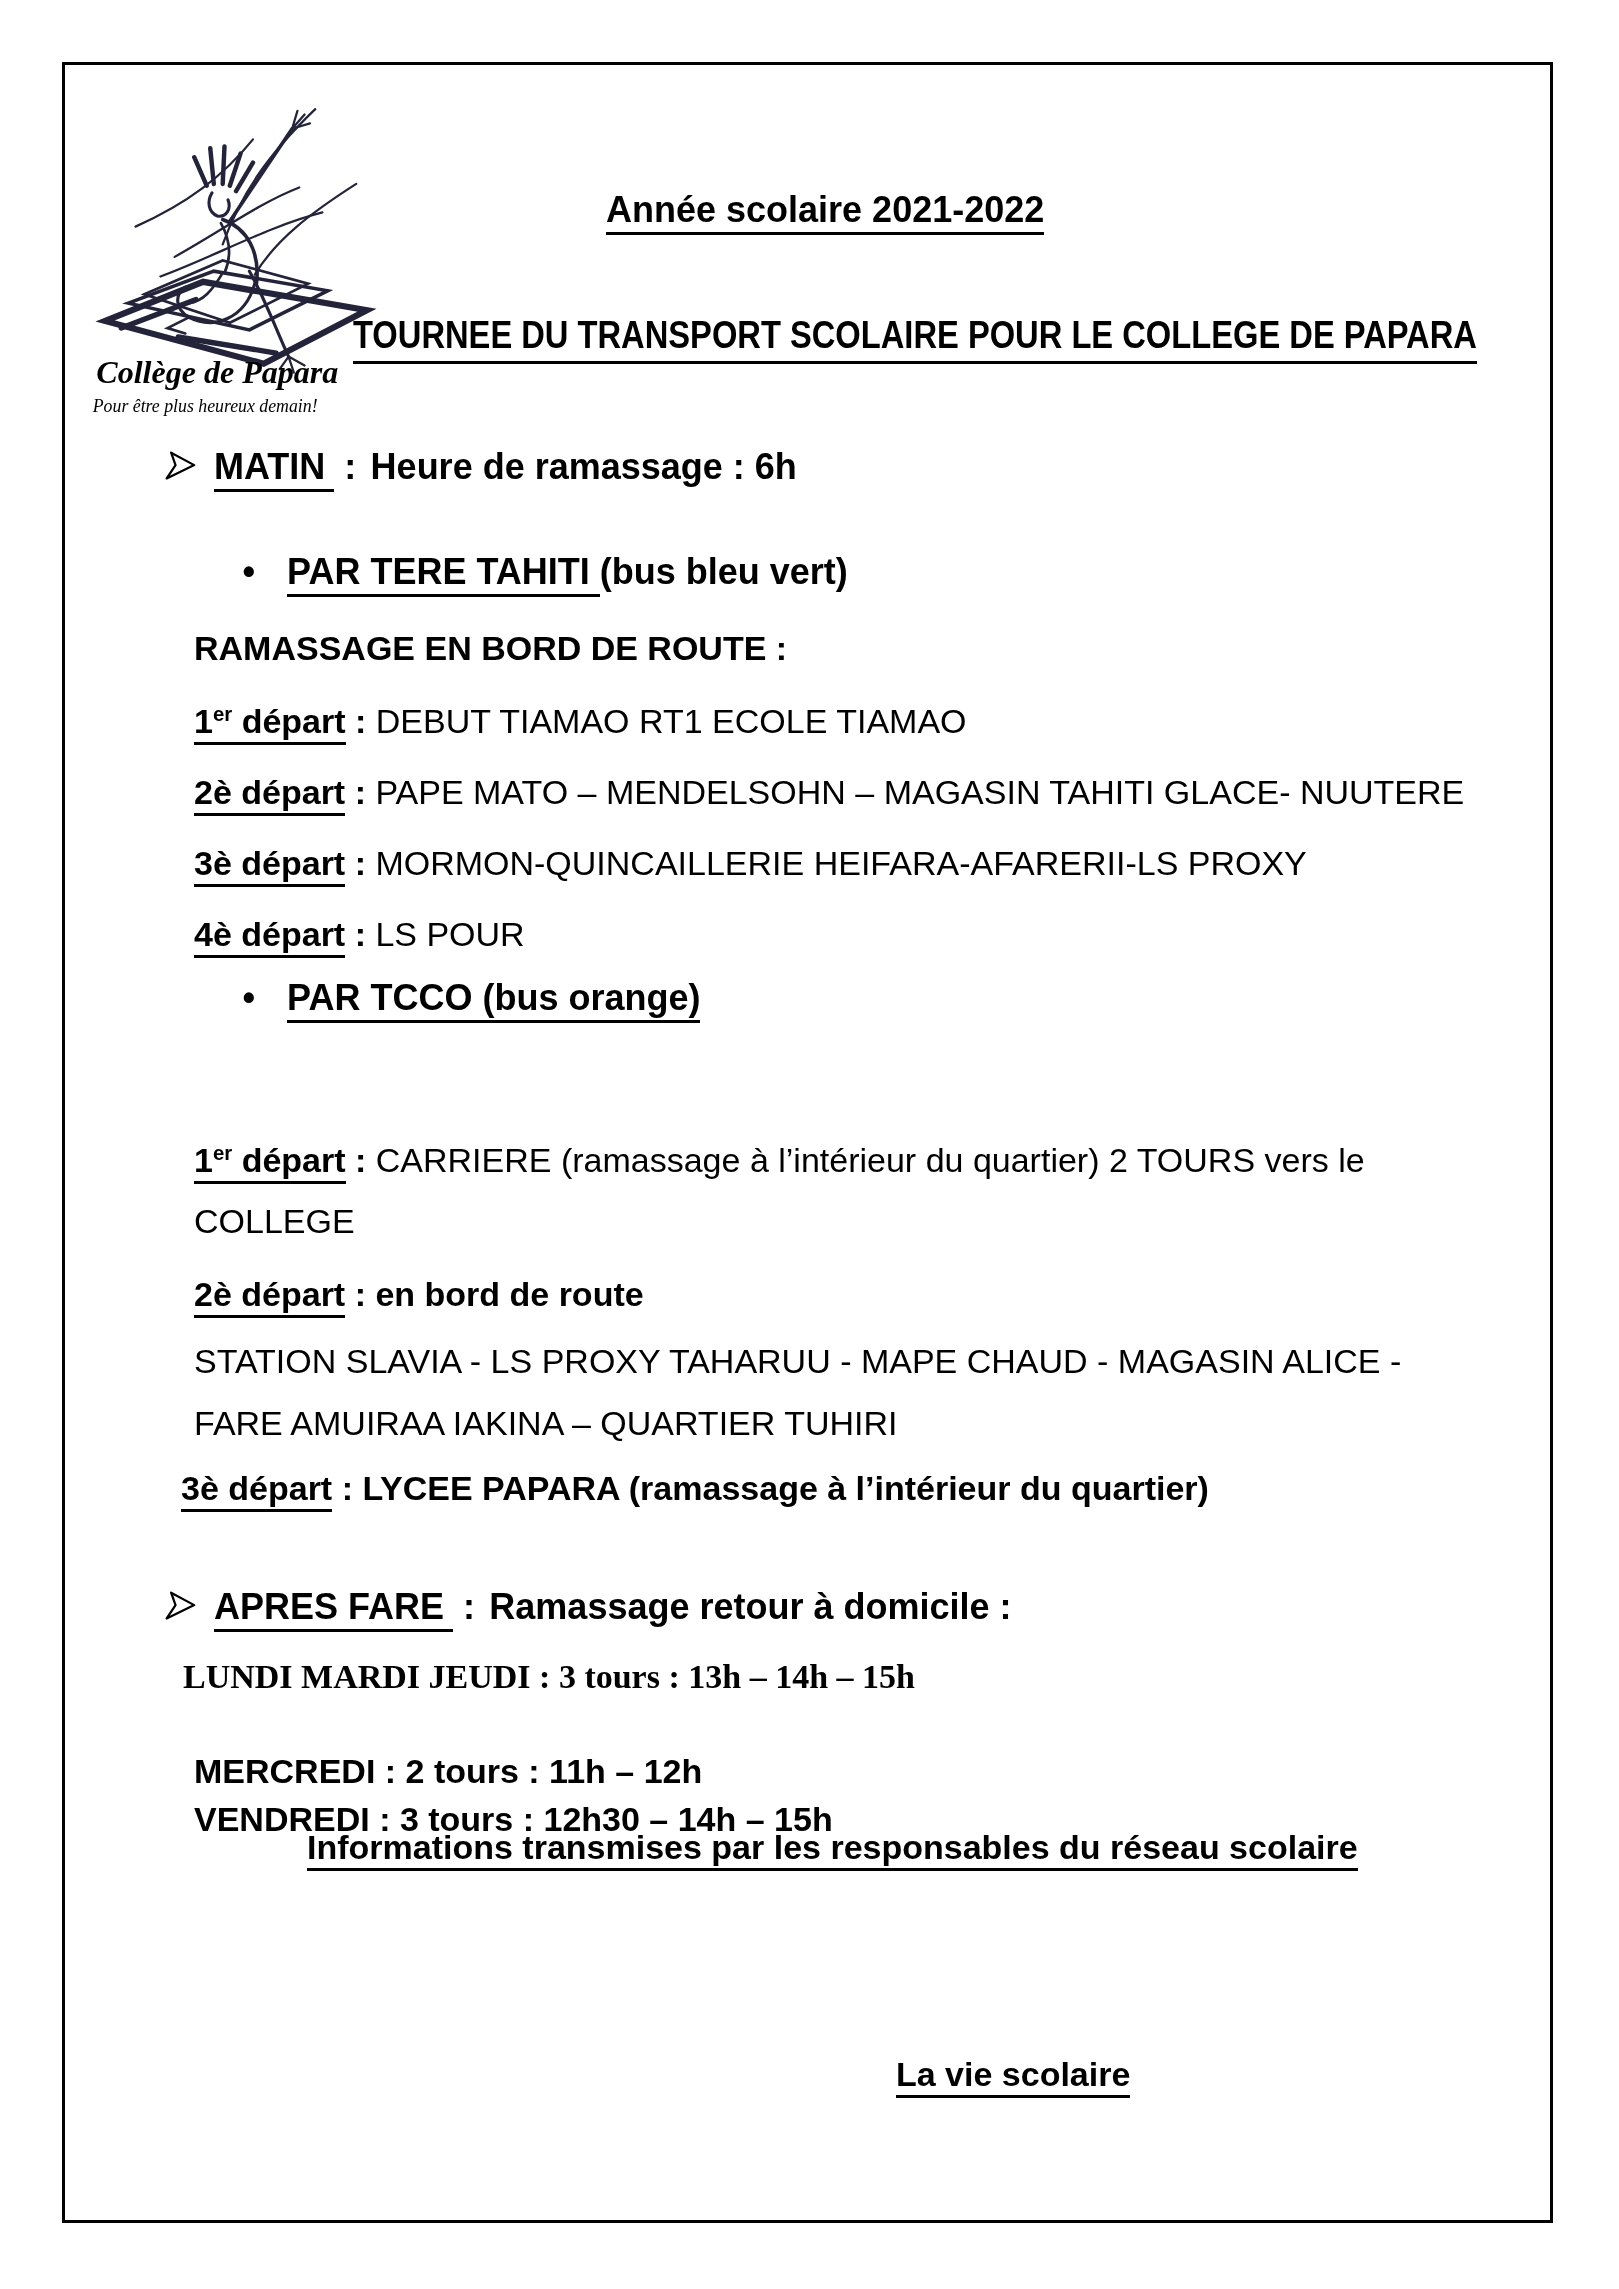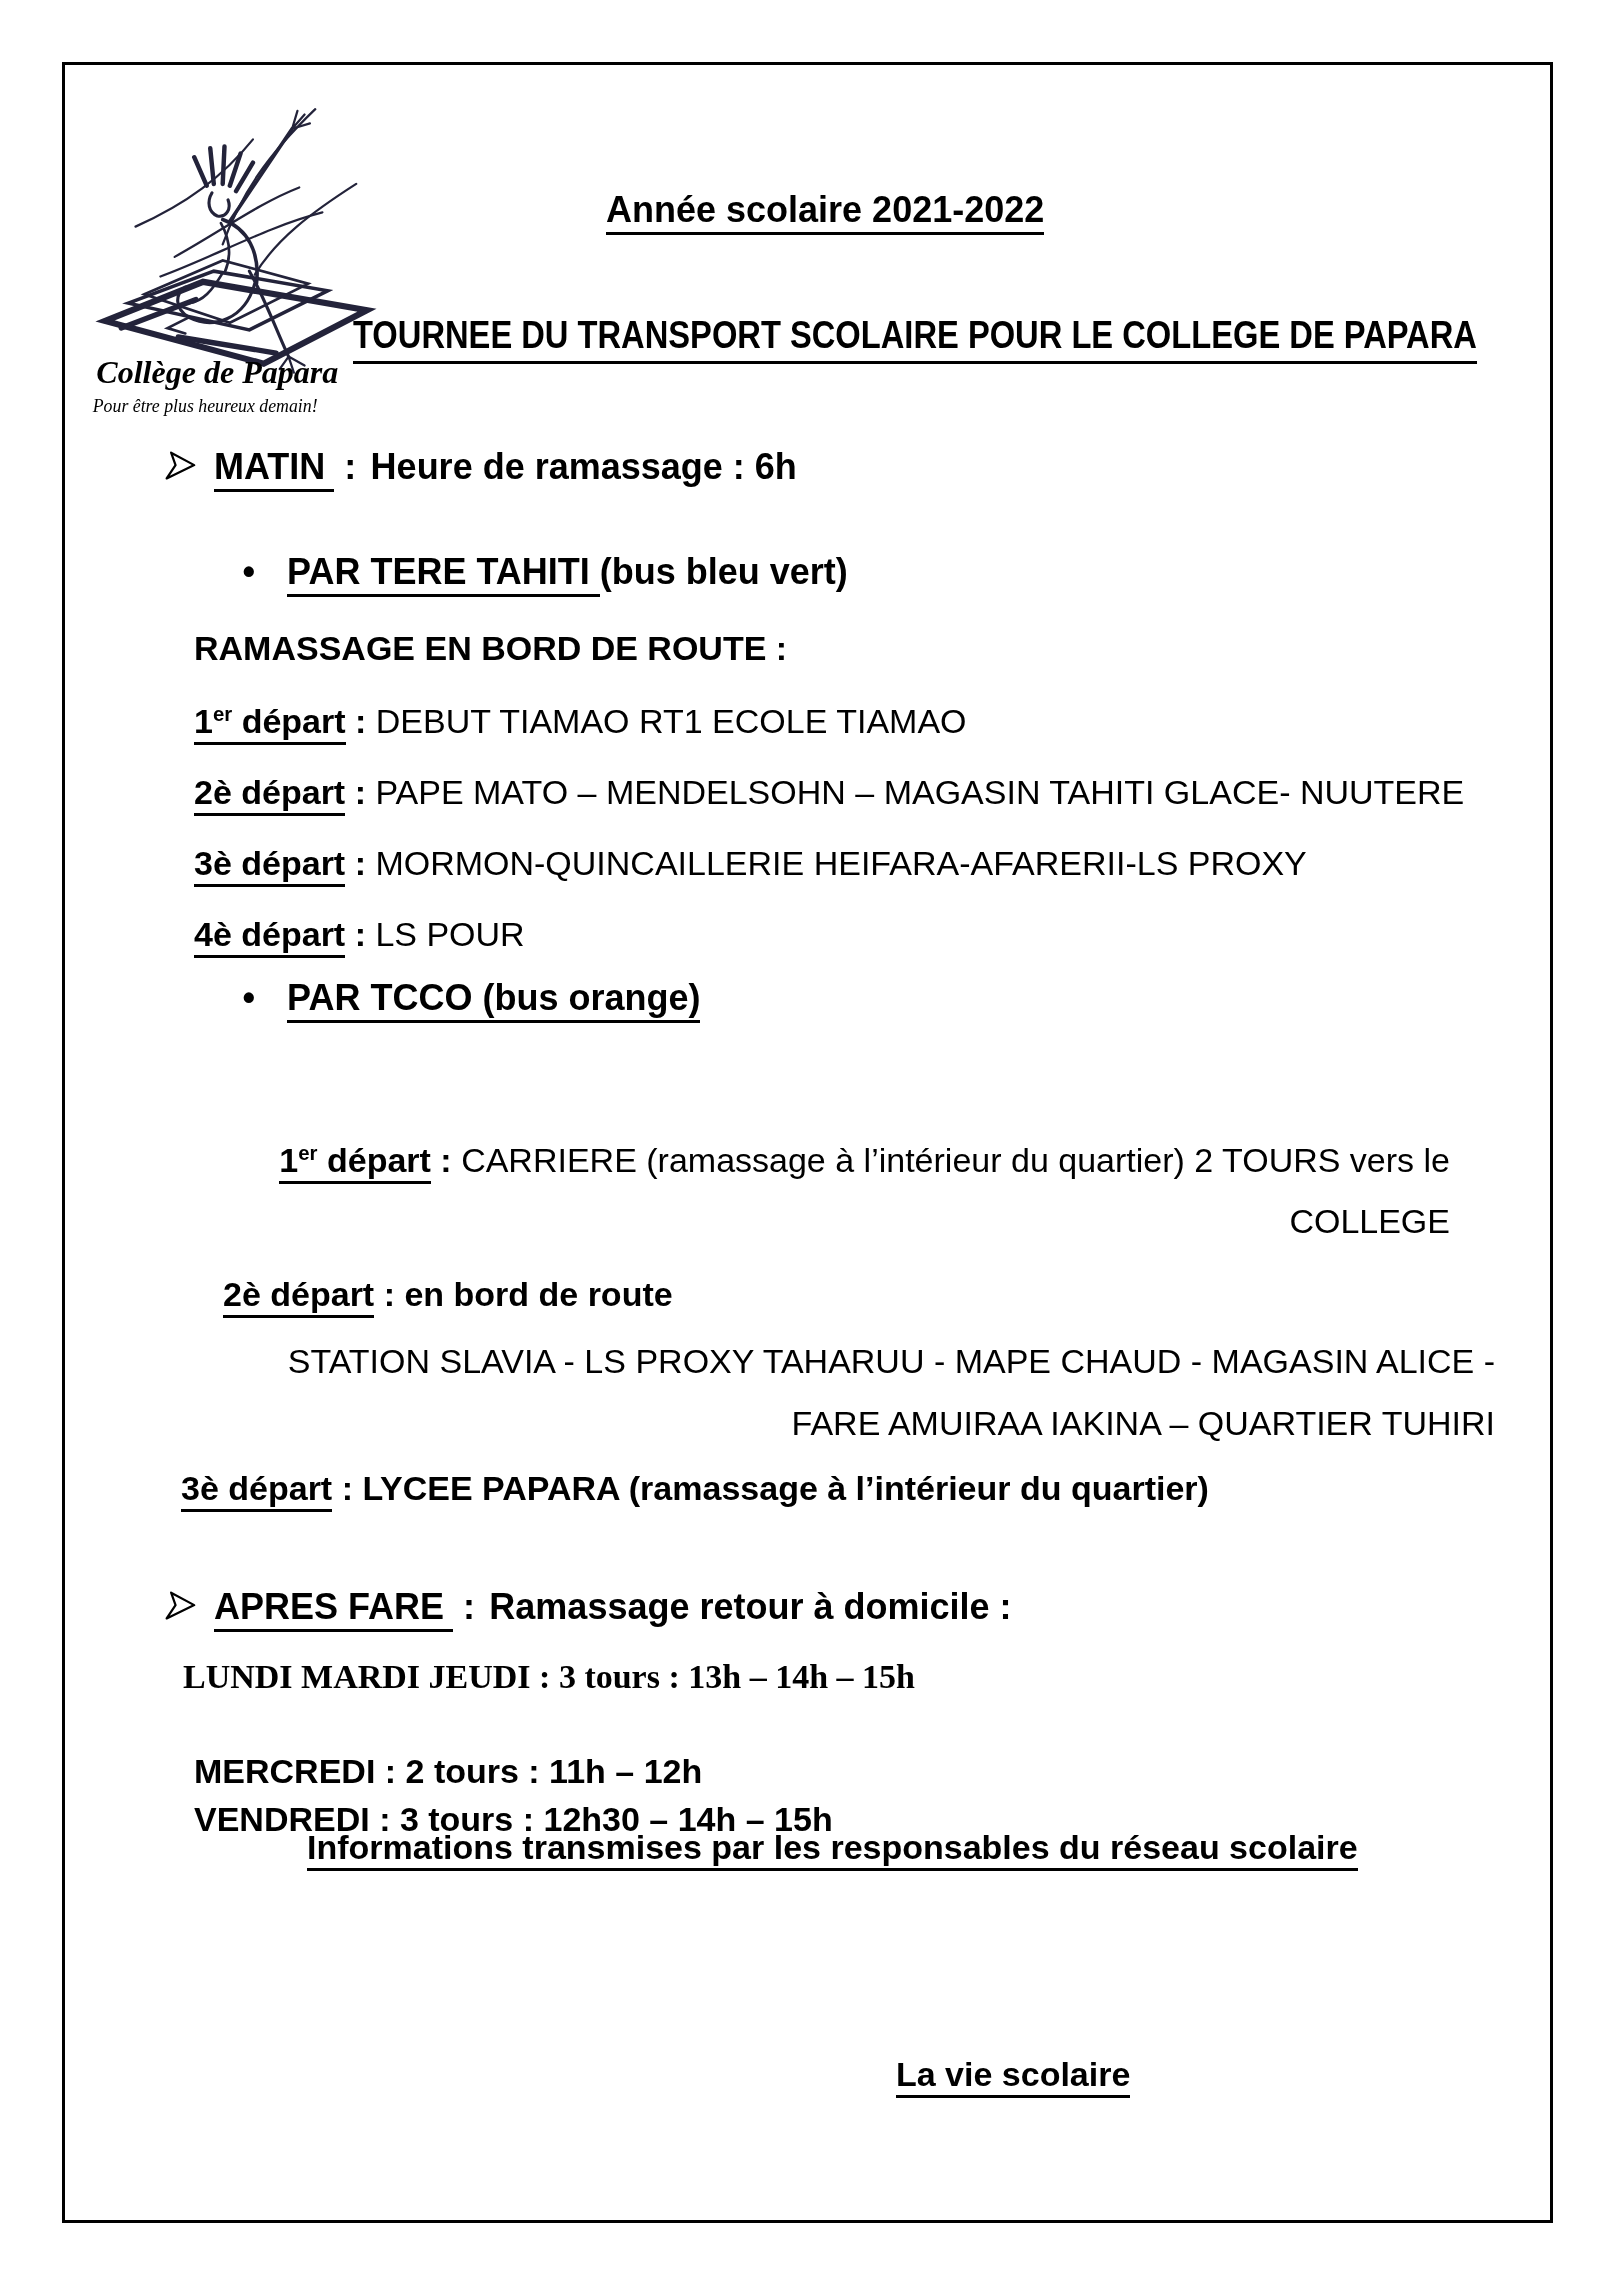--- a/index.html
+++ b/index.html
@@ -14,21 +14,21 @@
   .frame{
     position:absolute;left:62px;top:62px;
     width:1485px;height:2155px;
     border:3.6px solid #000;
     background:#fff;
   }
   .abs{position:absolute;white-space:nowrap;line-height:1.25;}
   .b{font-weight:bold;}
   .u{border-bottom:3.6px solid #000;padding-bottom:1.8px;}
   .upad{padding-right:9px;}
-  .body-t{font-size:34px;text-align:right;}
+  .body-t{font-size:34px;}
   .head-t{font-size:36px;font-weight:bold;text-align:center;}
   .wrap{white-space:normal;}
   .gap{margin-left:14.3px;}
   sup{font-size:0.6em;line-height:0;vertical-align:super;}
   .bullet-glyph{display:inline-block;width:19.6px;margin-right:28.5px;font-size:36px;}
   .arrow-ic{display:inline-block;vertical-align:-2.7px;margin-right:16px;}
   .title-squeeze{
     display:inline-block;
     transform:scaleX(0.86);
     transform-origin:0 50%;
@@ -115,21 +115,21 @@
   </div>
 
   <div class="abs head-t" style="left:239px;top:975px;">
     <span class="bullet-glyph">•</span><span class="u">PAR TCCO (bus orange)</span>
   </div>
 
   <div class="abs body-t wrap" style="left:194px;top:1130px;width:1256px;line-height:61px;">
     <span class="b u"><span>1</span><sup>er</sup><span> départ</span></span><span class="b"> : </span><span>CARRIERE (ramassage à l’intérieur du quartier) 2 TOURS vers le COLLEGE</span>
   </div>
 
-  <div class="abs body-t" style="left:194px;top:1273px;margin-left:29px;">
+  <div class="abs body-t" style="left:194px;top:1273px;">
     <span class="b u"><span>2è</span><span> départ</span></span><span class="b"> : </span><span class="b">en bord de route</span>
   </div>
 
   <div class="abs body-t wrap" style="left:194px;top:1330px;width:1301px;line-height:62px;">STATION SLAVIA - LS PROXY TAHARUU - MAPE CHAUD - MAGASIN ALICE - FARE AMUIRAA IAKINA – QUARTIER TUHIRI</div>
 
   <div class="abs body-t" style="left:181px;top:1467px;">
     <span class="b u"><span>3è</span><span> départ</span></span><span class="b"> : </span><span class="b">LYCEE PAPARA (ramassage à l’intérieur du quartier)</span>
   </div>
 
   <div class="abs head-t" style="left:162px;top:1584px;">

